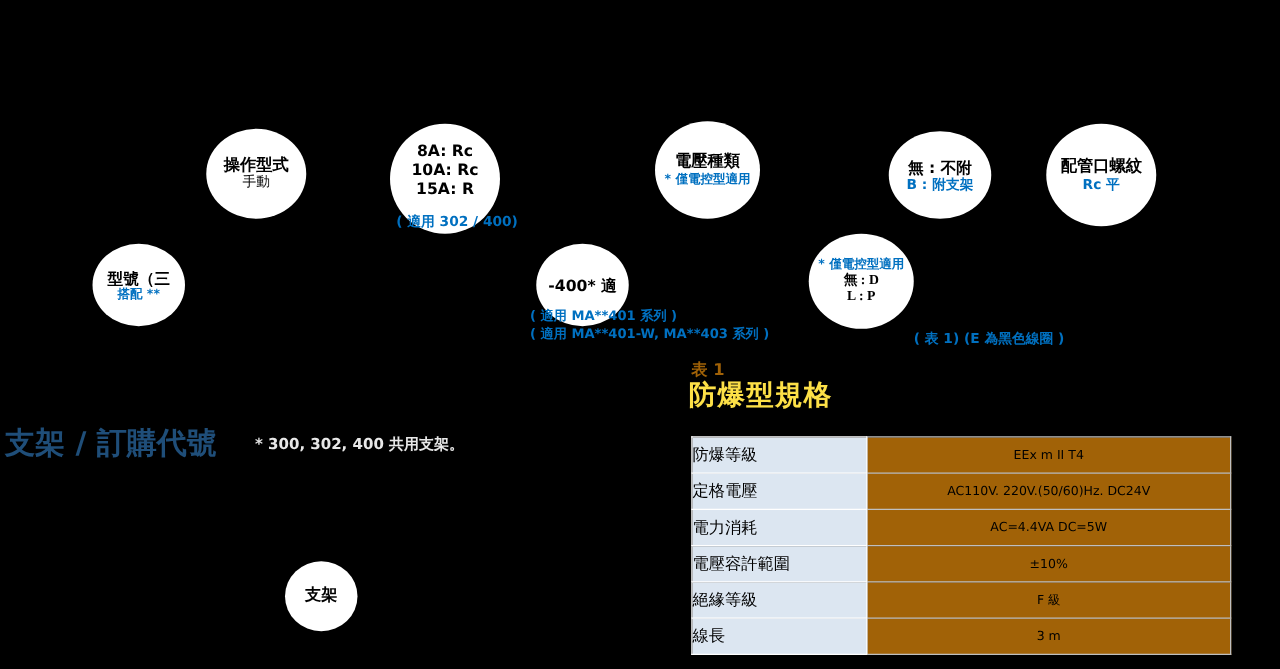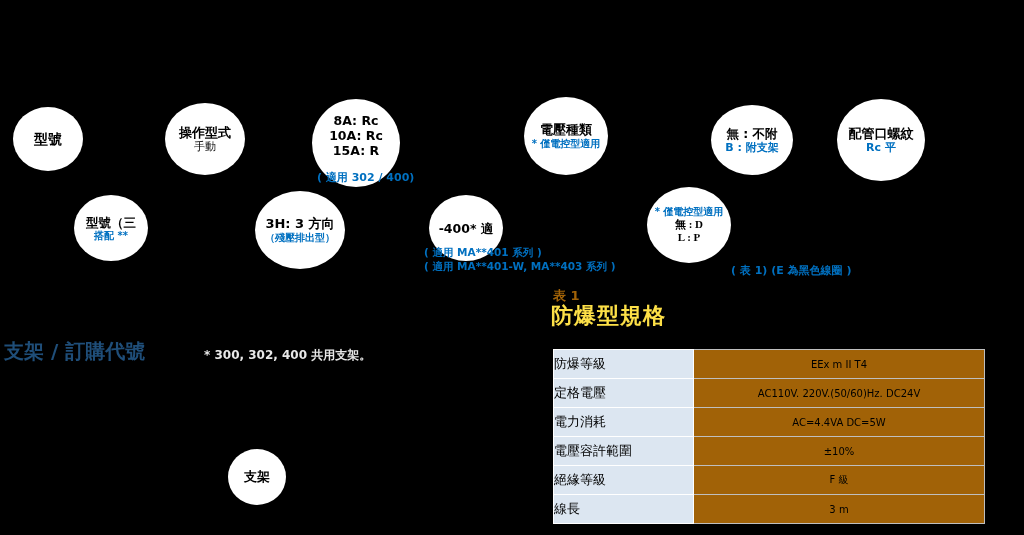--- a/index.html
+++ b/index.html
@@ -40,21 +40,21 @@
     color: #0070C0;
     font-weight: bold;
     font-size: 11px;
     white-space: nowrap;
   }
   .bluenote.small { font-size: 10.5px; }
   .heading {
     position: absolute;
     color: #1F4E79;
     font-weight: bold;
-    font-size: 20px;
+    font-size: 24px;
     white-space: nowrap;
   }
   .note-light {
     position: absolute;
     color: #E8E8E8;
     font-weight: bold;
     font-size: 12px;
     white-space: nowrap;
   }
   .table-tag {
@@ -95,23 +95,20 @@
     border: 1px solid #BFBFBF;
     text-align: center;
     font-size: 10px;
   }
 </style>
 </head>
 <body>
 
 <div class="canvas">
 
-  <div class="circle" style="left:13px; top:107px; width:70px; height:64px;">
-    <span class="bt f14">型號</span>
-  </div>
 
   <div class="circle" style="left:165px; top:103px; width:80px; height:72px;">
     <span class="bt f13">操作型式</span>
     <span class="f11" style="color:#000;">手動</span>
   </div>
 
   <div class="circle" style="left:312px; top:99px; width:88px; height:88px; justify-content:flex-start; padding-top:14px; box-sizing:border-box;">
     <span class="bt f12">8A: Rc</span>
     <span class="bt f12">10A: Rc</span>
     <span class="bt f12">15A: R</span>
@@ -131,24 +128,20 @@
   <div class="circle" style="left:837px; top:99px; width:88px; height:82px;">
     <span class="bt f13">配管口螺紋</span>
     <span class="blue b11">Rc 平</span>
   </div>
 
   <div class="circle" style="left:74px; top:195px; width:74px; height:66px;">
     <span class="bt f12">型號（三</span>
     <span class="blue b10">搭配 **</span>
   </div>
 
-  <div class="circle" style="left:255px; top:191px; width:90px; height:78px;">
-    <span class="bt f13">3H: 3 方向</span>
-    <span class="blue b10">（殘壓排出型）</span>
-  </div>
 
   <div class="circle" style="left:429px; top:195px; width:74px; height:66px;">
     <span class="bt f12">-400* 適</span>
   </div>
   <div class="bluenote small" style="left:424px; top:246px;">( 適用 MA**401 系列 )</div>
   <div class="bluenote small" style="left:424px; top:260px;">( 適用 MA**401-W, MA**403 系列 )</div>
 
   <div class="circle" style="left:647px; top:187px; width:84px; height:76px;">
     <span class="blue b10">* 僅電控型適用</span>
     <span class="bt f11">無 : D</span>

